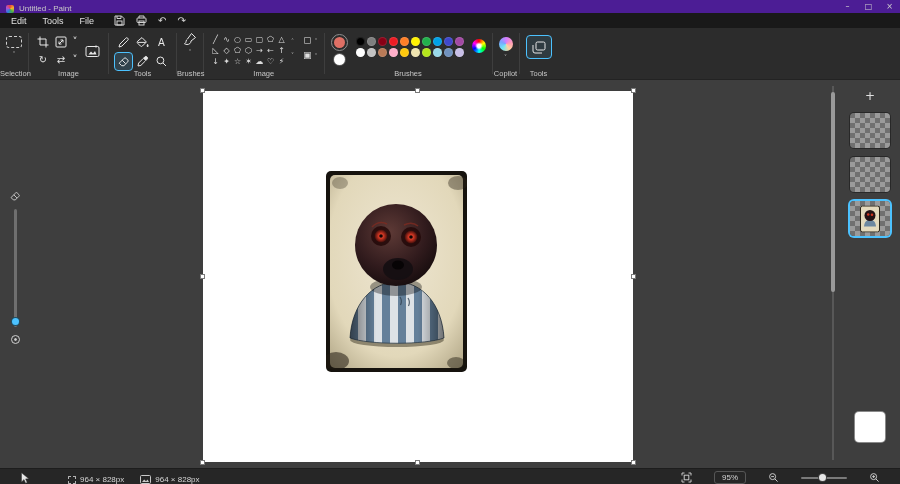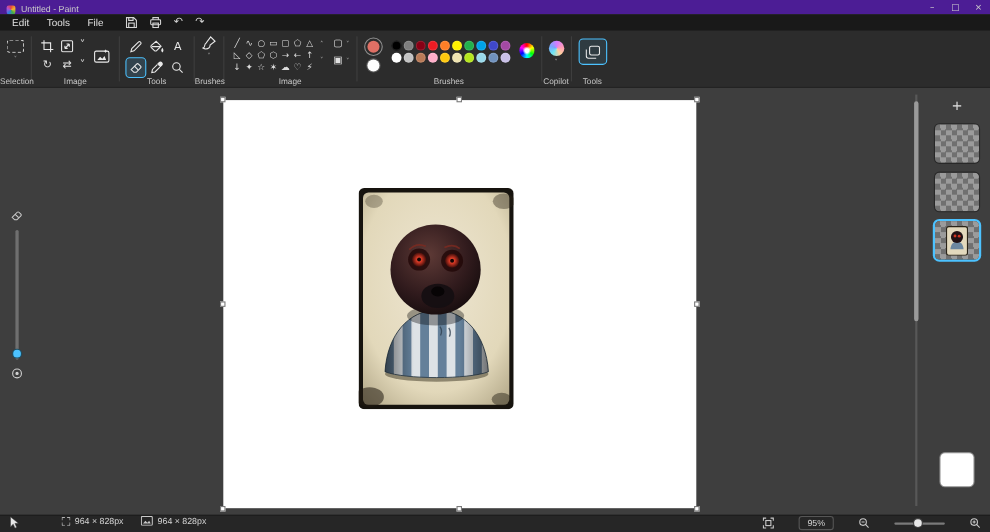--- a/index.html
+++ b/index.html
@@ -90,21 +90,21 @@
   .layer-thumb{width:40px;height:35px;margin-top:9px;border-radius:4px;position:relative;
     overflow:hidden;box-shadow:0 0 0 1px rgba(0,0,0,.35)}
   .layer-thumb.transparent{background:repeating-conic-gradient(#9b9b9b 0 25%,#707070 0 50%) 0 0/10px 10px}
   .layer-thumb.selected{box-shadow:0 0 0 2px #4cc2ff}
   .layer-thumb svg{position:absolute;left:50%;top:50%;transform:translate(-50%,-50%)}
   .bg-swatch{margin-top:auto;margin-bottom:22px;width:30px;height:30px;border-radius:4px;
     box-shadow:0 0 0 1px #8a8a8a}
 
   
   .statusbar{position:absolute;left:0;right:0;top:468px;height:16px;background:#262626;
-    border-top:1px solid #1d1d1d;display:flex;align-items:flex-start;padding:0 8px;font-size:8px;color:#d4d4d4}
+    border-top:1px solid #1d1d1d;display:flex;align-items:flex-end;padding:0 20px;font-size:8px;color:#d4d4d4}
   .sb-gap{width:38px}
   .sb-item{display:flex;align-items:center;gap:4px;margin-right:16px}
   .sb-dash{width:8px;height:8px;border:1px dashed #b5b5b5;border-radius:1px}
   .sb-right{margin-left:auto;display:flex;align-items:center;gap:22px}
   .zoom-val{border:1px solid #565656;border-radius:3px;padding:1px 7px;line-height:9px}
   .zoom-slider{position:relative;width:46px;height:2px;background:#7a7a7a;border-radius:1px}
   .zs-handle{position:absolute;left:40%;top:-3px;width:7px;height:7px;border-radius:50%;
     background:#e8e8e8;box-shadow:0 0 0 1px #444}
 </style>
 </head>

